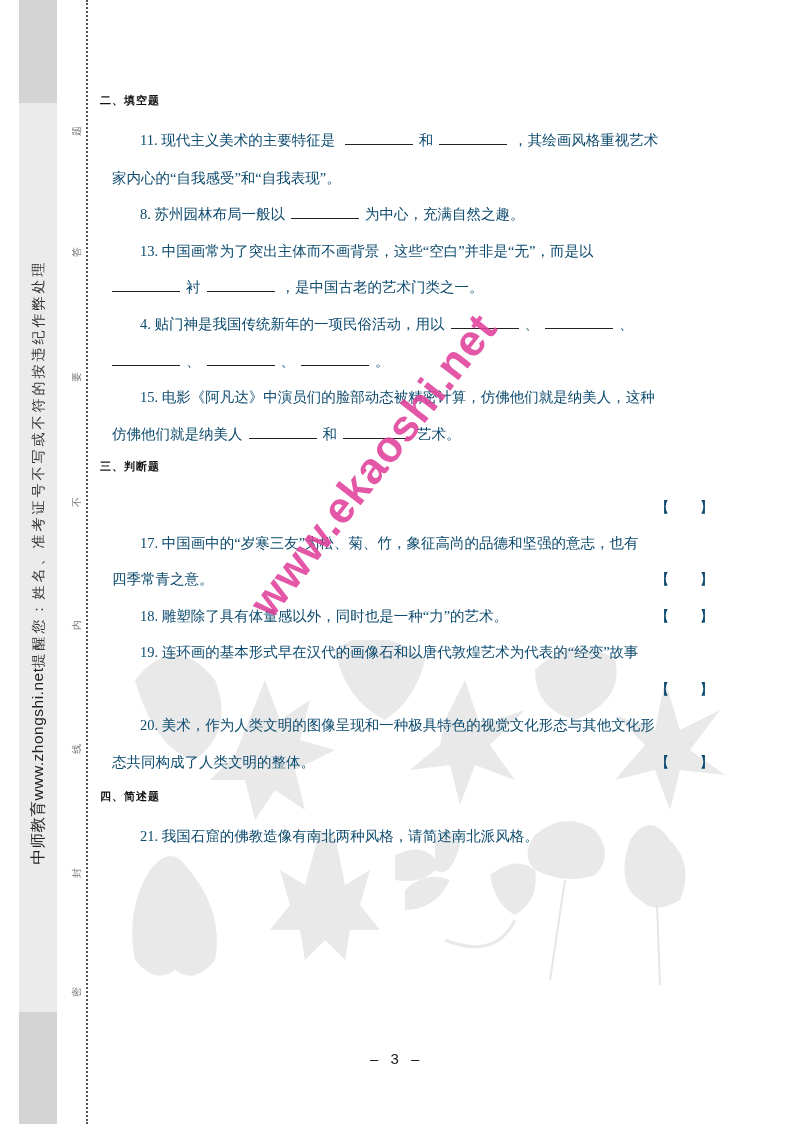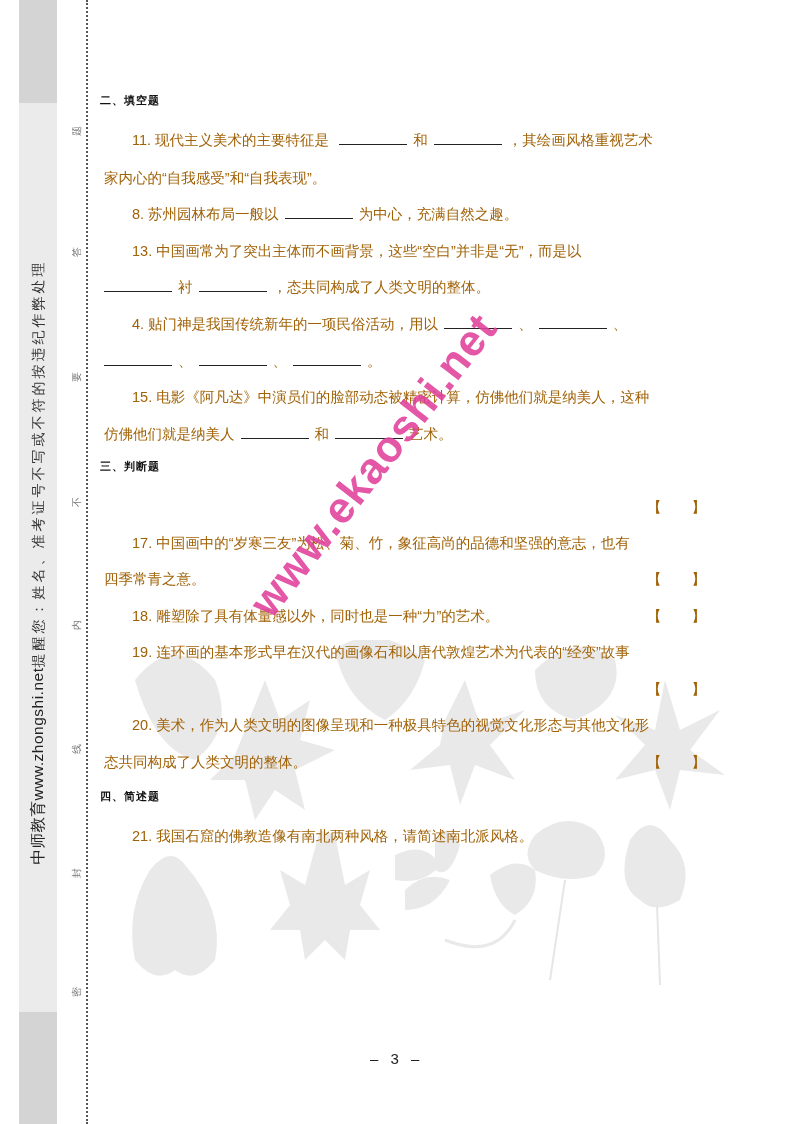--- a/index.html
+++ b/index.html
@@ -47,22 +47,22 @@
     font-family:"Liberation Sans", sans-serif; font-size:44px; font-weight:bold;
     color:#e0409a; opacity:0.88; letter-spacing:1px; white-space:nowrap;
   }
 
   
   .content { position:absolute; left:100px; top:0; width:610px; }
   .section-h {
     position:absolute; left:0; font-size:11px; font-weight:bold; color:#111; letter-spacing:1px;
   }
   .line {
-    position:absolute; left:4px; width:610px; font-size:14.5px; line-height:20px;
-    font-family:Liberation Sans, sans-serif; white-space:nowrap; color:#a16207;
+    position:absolute; left:12px; width:610px; font-size:14.5px; line-height:20px;
+    font-family:Liberation Serif, serif; white-space:nowrap; color:#0c4a6e;
   }
   .line.indent { padding-left:28px; box-sizing:border-box; }
   .blank {
     display:inline-block; width:68px; border-bottom:1px solid #222; height:14px; vertical-align:baseline; margin:0 6px;
   }
   .bracket {
     position:absolute; right:8px; top:0; font-size:14.5px; letter-spacing:0;
   }
   .bracket span { display:inline-block; }
   .bracket .gap { width:30px; }
@@ -125,21 +125,21 @@
     <span class="blank"></span><span>和</span><span class="blank"></span><span>，其绘画风格重视艺术</span>
   </div>
   <div class="line" style="top:168px">家内心的“自我感受”和“自我表现”。</div>
 
   <div class="line indent" style="top:204px">
     <span>8. 苏州园林布局一般以</span><span class="blank"></span><span>为中心，充满自然之趣。</span>
   </div>
 
   <div class="line indent" style="top:241px">13. 中国画常为了突出主体而不画背景，这些“空白”并非是“无”，而是以</div>
   <div class="line" style="top:277px">
-    <span class="blank" style="margin-left:0"></span><span>衬</span><span class="blank"></span><span>，态共同构成了人类文明的整体。</span>
+    <span class="blank" style="margin-left:0"></span><span>衬</span><span class="blank"></span><span>，是中国古老的艺术门类之一。</span>
   </div>
 
   <div class="line indent" style="top:314px">
     <span>4. 贴门神是我国传统新年的一项民俗活动，用以</span><span class="blank"></span><span>、</span><span class="blank"></span><span>、</span>
   </div>
   <div class="line" style="top:351px">
     <span class="blank" style="margin-left:0"></span><span>、</span><span class="blank"></span><span>、</span><span class="blank"></span><span>。</span>
   </div>
 
   <div class="line indent" style="top:387px">15. 电影《阿凡达》中演员们的脸部动态被精密计算，仿佛他们就是纳美人，这种</div>

